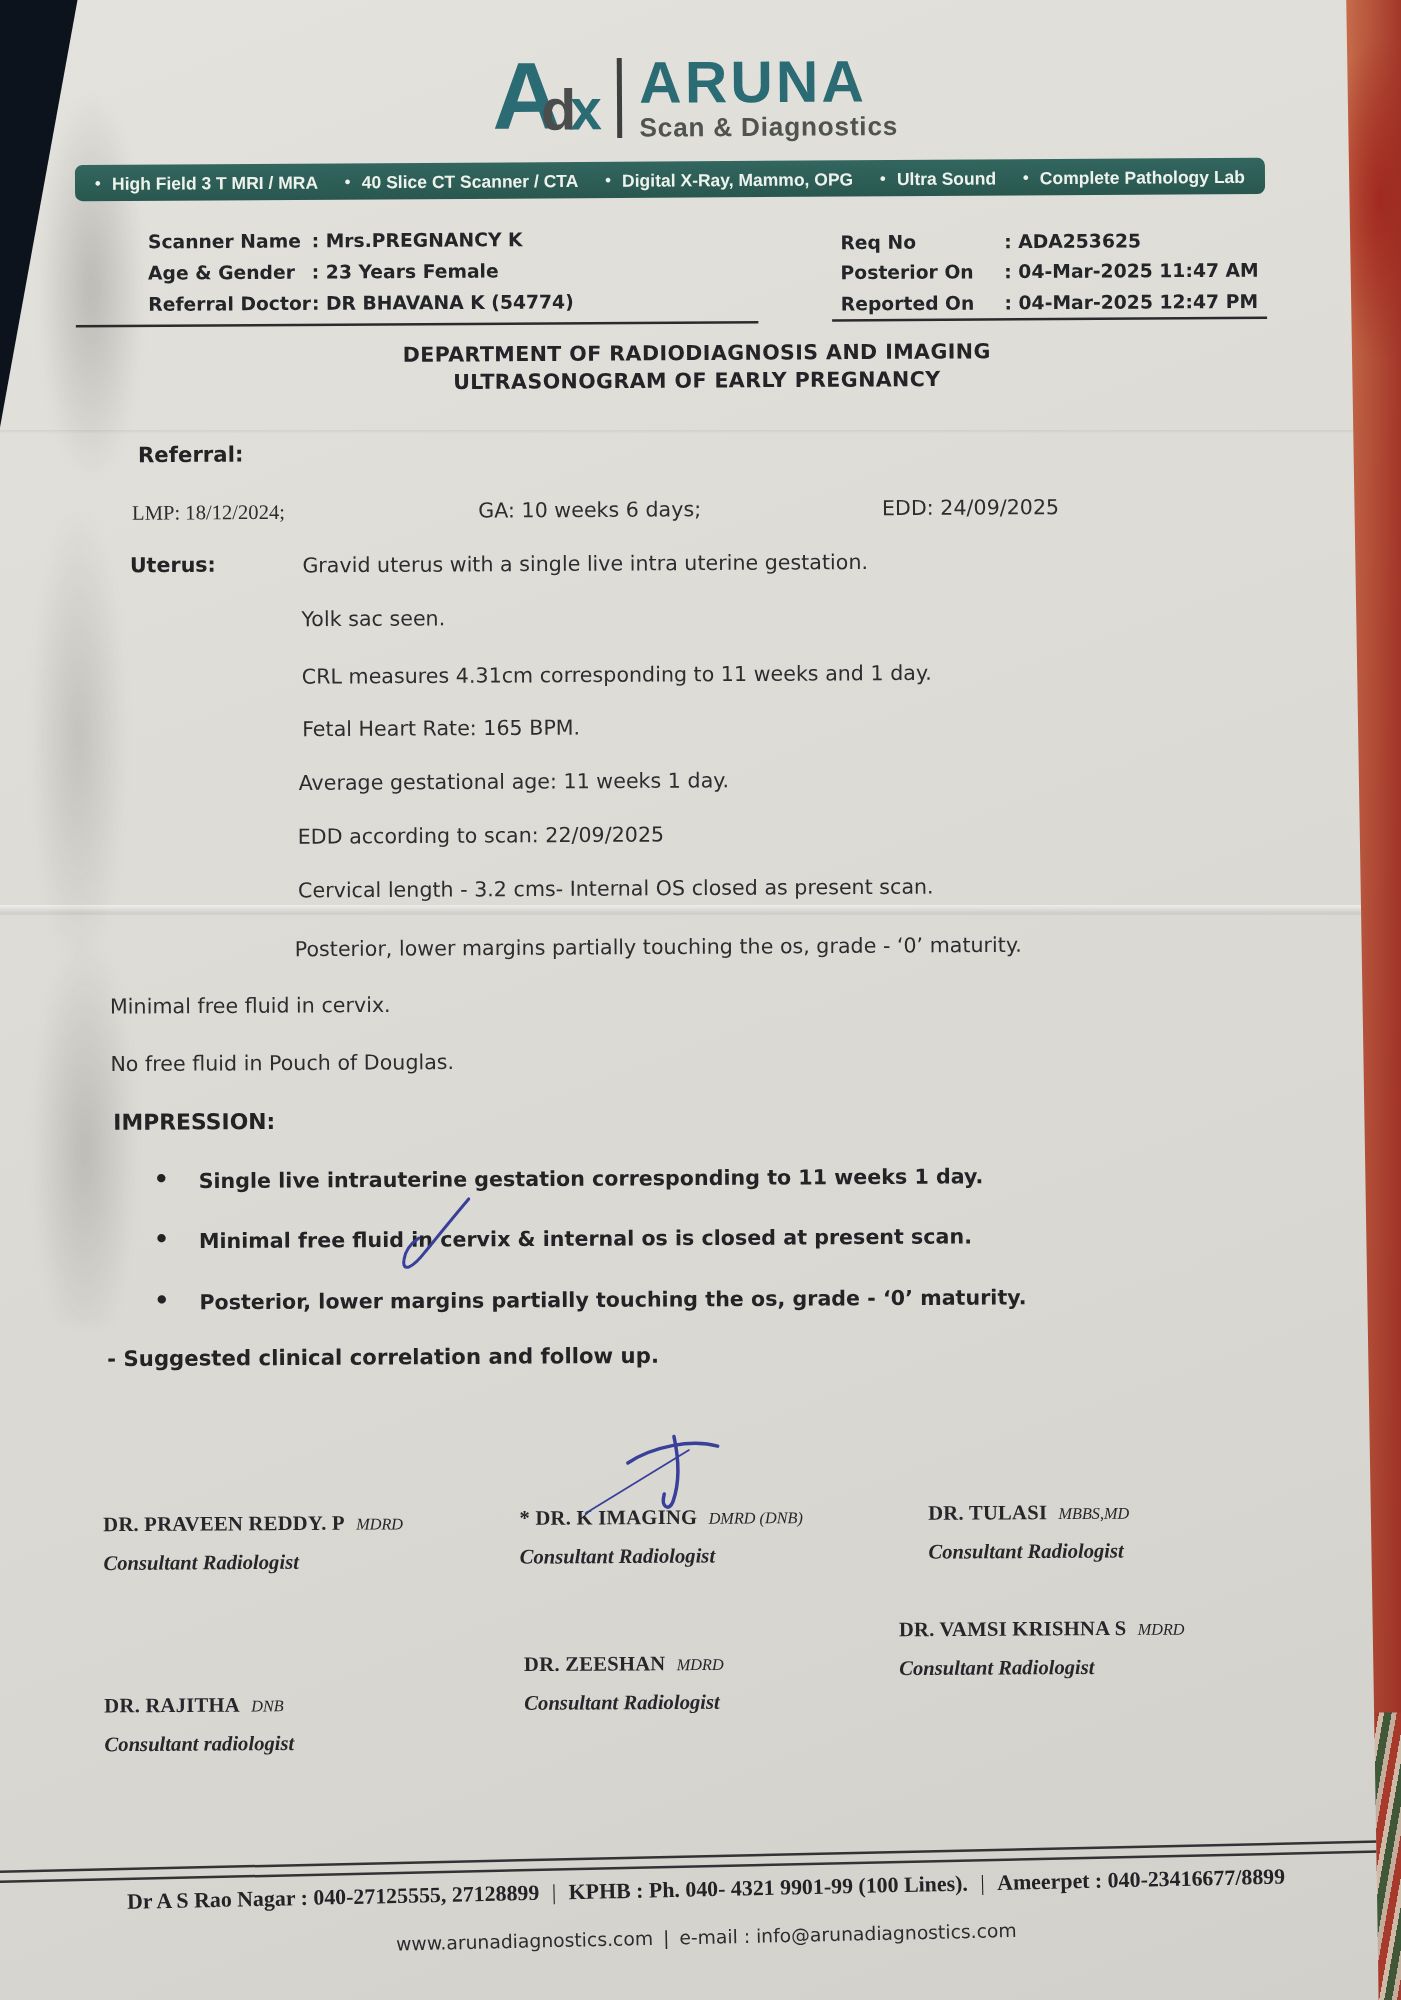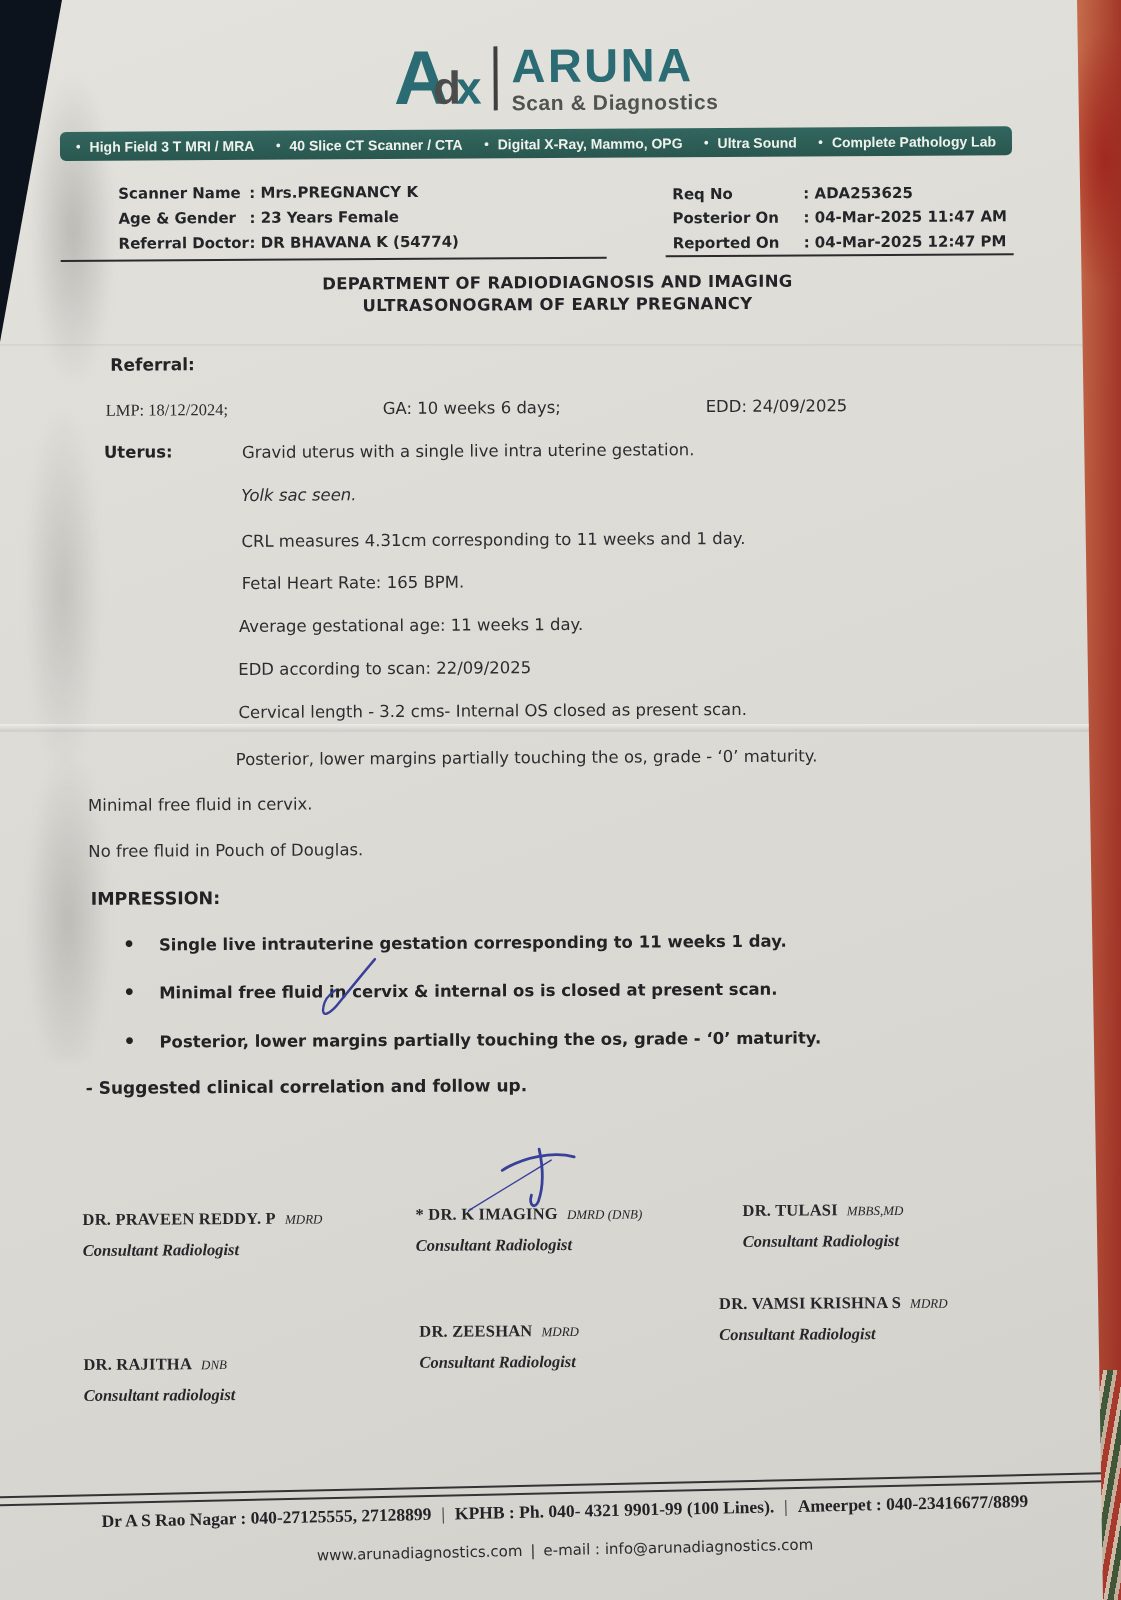--- a/index.html
+++ b/index.html
@@ -178,21 +178,21 @@
   <div class="title" style="top:295px;">ULTRASONOGRAM OF EARLY PREGNANCY</div>
 
   <div class="t b" style="top:352px;left:113px;font-size:17px;">Referral:</div>
   <div class="t" style="top:398px;left:108px;font-family:Liberation Serif, serif;">LMP: 18/12/2024;</div>
   <div class="t" style="top:398px;left:385px;">GA: 10 weeks 6 days;</div>
   <div class="t" style="top:398px;left:684px;margin-left:24px;">EDD: 24/09/2025</div>
 
   <div class="t b" style="top:440px;left:106px;">Uterus:</div>
   <div class="t" style="top:441px;left:244px;">Gravid uterus with a single live intra uterine gestation.</div>
 
-  <div class="t" style="top:484px;left:243px;font-style:italic;">Yolk sac seen.</div>
+  <div class="t" style="top:484px;left:243px;">Yolk sac seen.</div>
   <div class="t" style="top:530px;left:243px;">CRL measures 4.31cm corresponding to 11 weeks and 1 day.</div>
   <div class="t" style="top:572px;left:243px;">Fetal Heart Rate: 165 BPM.</div>
   <div class="t" style="top:615px;left:240px;">Average gestational age: 11 weeks 1 day.</div>
   <div class="t" style="top:658px;left:239px;">EDD according to scan: 22/09/2025</div>
   <div class="t" style="top:701px;left:239px;">Cervical length - 3.2 cms- Internal OS closed as present scan.</div>
   <div class="t" style="top:748px;left:236px;">Posterior, lower margins partially touching the os, grade - ‘0’ maturity.</div>
   <div class="t" style="top:793px;left:88px;">Minimal free fluid in cervix.</div>
   <div class="t" style="top:839px;left:88px;">No free fluid in Pouch of Douglas.</div>
 
   <div class="t b" style="top:886px;left:90px;font-size:17.5px;">IMPRESSION:</div>

